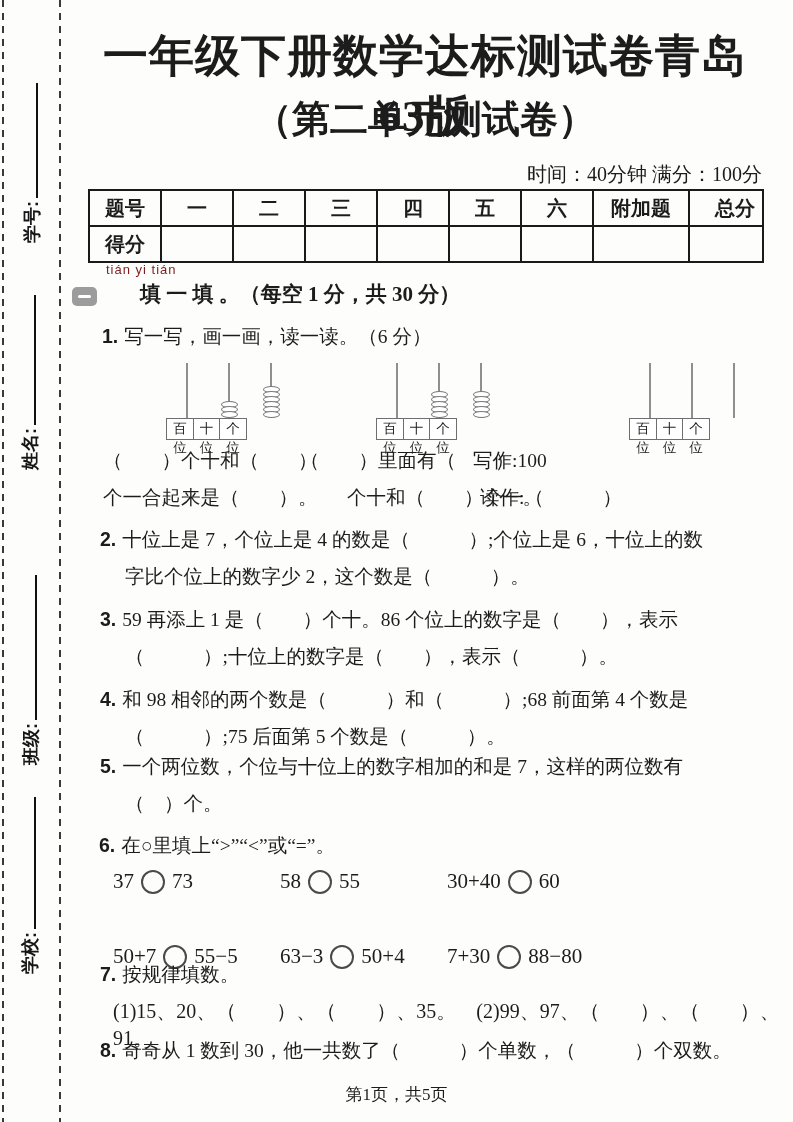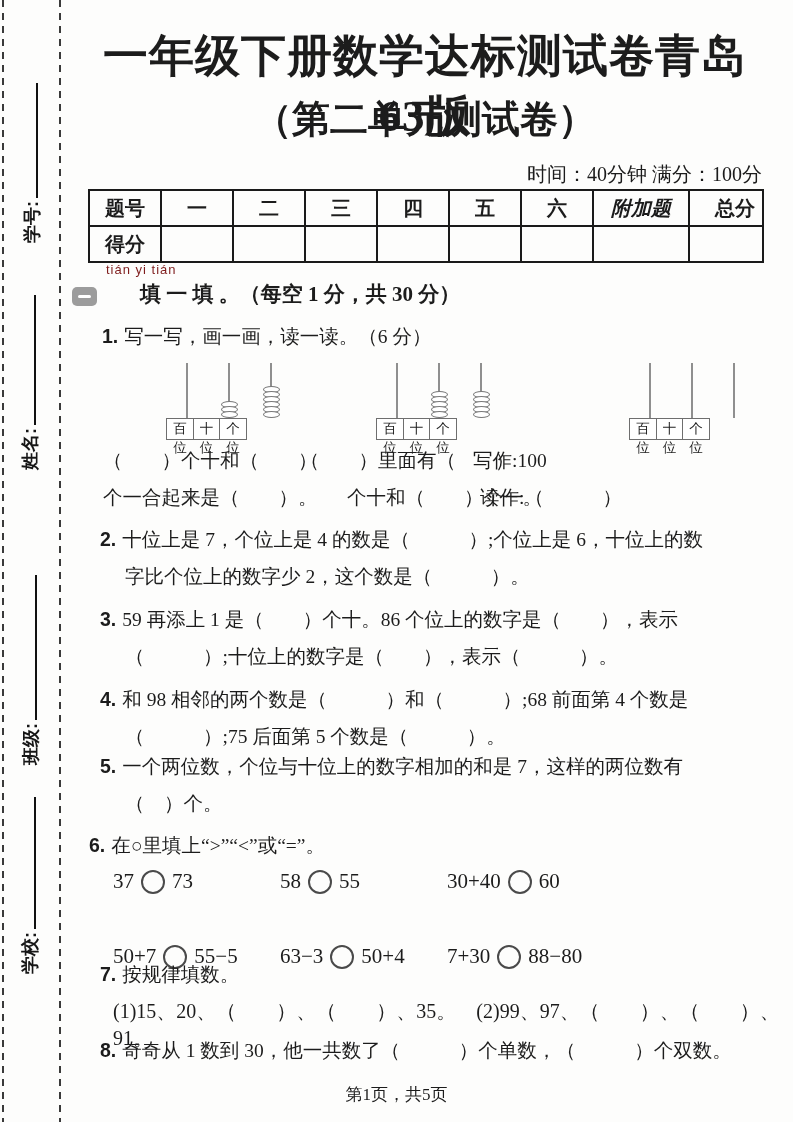--- a/index.html
+++ b/index.html
@@ -42,21 +42,21 @@
   
   #score-table {
     position:absolute; left:88px; top:189px; width:674px;
     border-collapse:collapse; table-layout:fixed;
     font-size:20px; font-weight:700;
   }
   #score-table td {
     border:2px solid #1a1a1a; height:36px; text-align:center;
     width:72px; font-family:"Liberation Serif", serif;
   }
-  #score-table td:nth-child(8){ width:96px;font-style:italic; }
+  #score-table td:nth-child(8){ width:96px; }
   #score-table td:nth-child(9){ width:74px;padding-left:18px; }
   
   .pinyin {
     position:absolute; left:106px; top:262px; font-size:13px; color:#7f1d1d;
     font-family:"Liberation Sans", sans-serif; letter-spacing:1px;
   }
   .sec-icon {
     position:absolute; left:72px; top:287px; width:25px; height:19px;
     background:#9c9c9c; border-radius:5px;
     display:flex; align-items:center; justify-content:center;
@@ -277,21 +277,21 @@
   </div>
   <div class="q" style="top:681px;">
     <div><b class="qnum">4.</b><span>和 98 相邻的两个数是（　　　）和（　　　）;68 前面第 4 个数是</span></div>
     <div class="l2">（　　　）;75 后面第 5 个数是（　　　）。</div>
   </div>
   <div class="q" style="top:748px;">
     <div><b class="qnum">5.</b><span>一个两位数，个位与十位上的数字相加的和是 7，这样的两位数有</span></div>
     <div class="l2">（　）个。</div>
   </div>
 
-  <div class="qline" style="left:89px; top:832px;text-align:right;">
+  <div class="qline" style="left:99px; top:832px;text-align:right;">
     <b class="qnum">6.</b><span>在○里填上“&gt;”“&lt;”或“=”。</span>
   </div>
   <div class="cmp-row" style="top:869px;">
     <div class="cmp-item">
         <span>37</span>
         <span class="cmp-circle"></span>
         <span>73</span>
       </div>
     <div class="cmp-item">
         <span>58</span>

